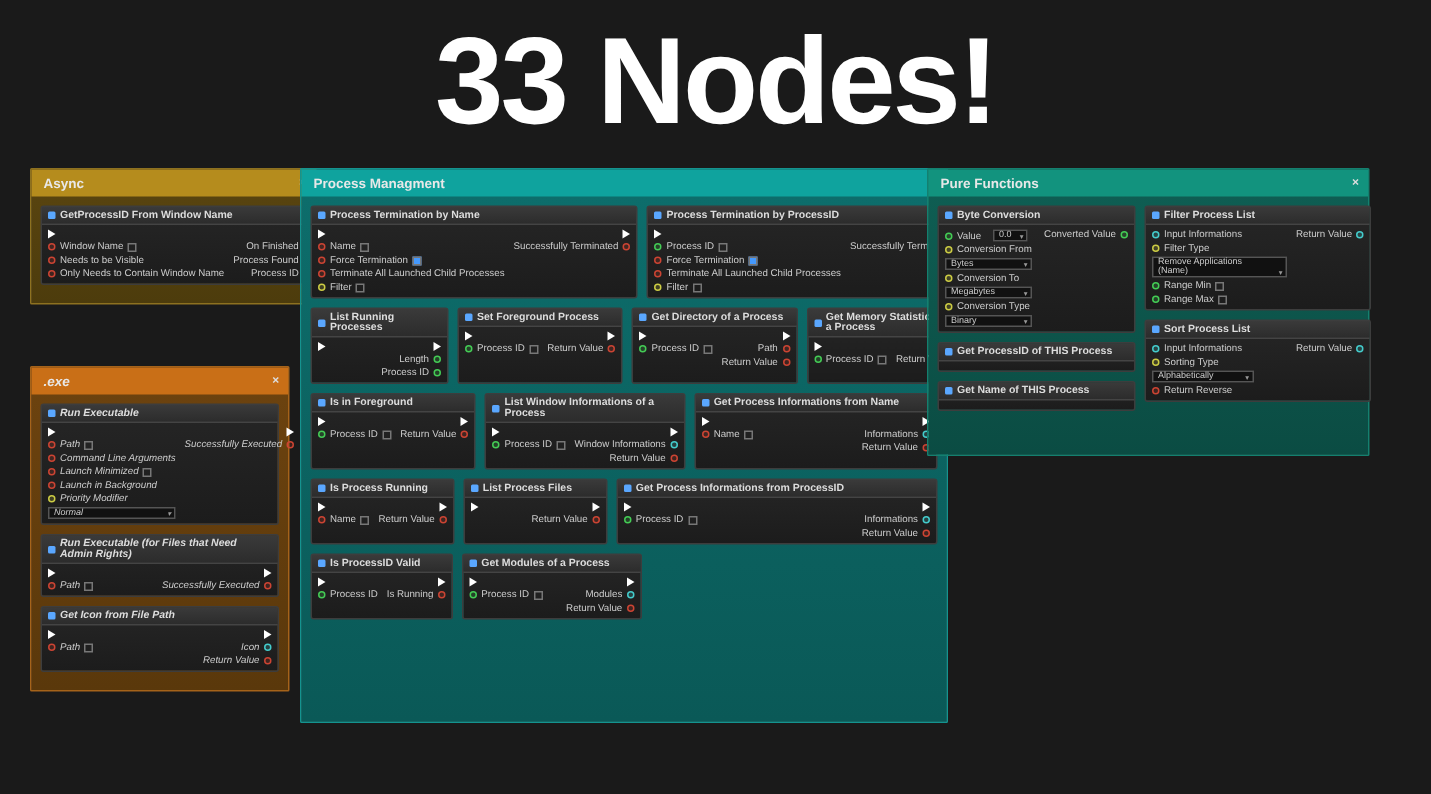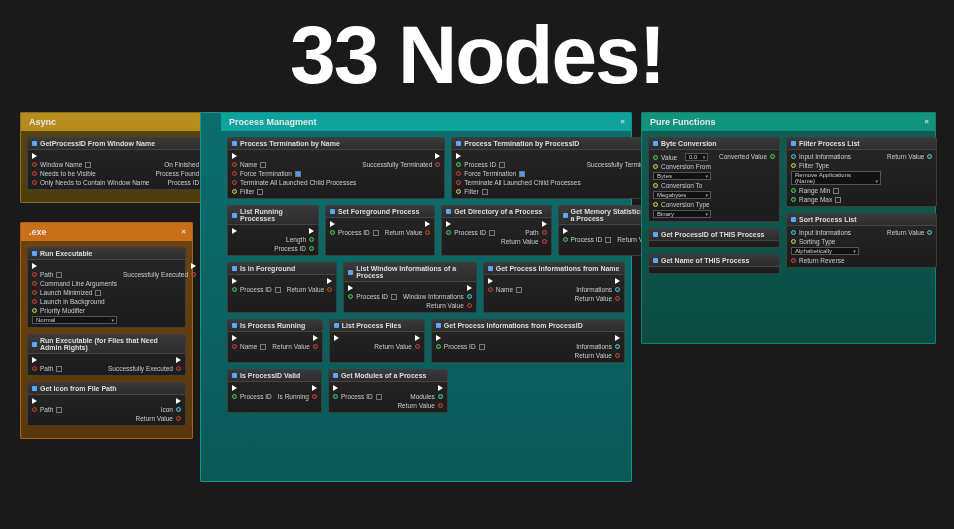--- a/index.html
+++ b/index.html
@@ -172,21 +172,21 @@
             <div class="pin pin-o">
                 <span class="dot g"></span>
                 <span>Process ID</span>
               </div>
           </div>
         </div>
       </div>
     </div>
   </div>
 
-  <div class="panel p-exe" style="left:20px;top:110px;width:173px;">
+  <div class="panel p-exe" style="left:20px;top:132px;width:173px;font-style:italic;">
     <div class="panel-header">
       <span>.exe</span>
       <span class="panel-close">×</span>
     </div>
     <div class="panel-body">
       <div class="node">
         <div class="node-title">
             <span>Run Executable</span>
           </div>
         <div class="node-body">
@@ -281,21 +281,21 @@
             <div class="pin pin-o">
                 <span class="dot b"></span>
                 <span>Return Value</span>
               </div>
           </div>
         </div>
       </div>
     </div>
   </div>
 
-  <div class="panel p-proc" style="left:200px;top:0;width:432px;height:370px;padding-left:20px;">
+  <div class="panel p-proc" style="left:200px;top:0;width:432px;height:370px;">
     <div class="panel-header">
       <span>Process Managment</span>
       <span class="panel-close">×</span>
     </div>
     <div class="panel-body" style="height:350px;">
 
       <div class="nrow">
         <div class="node">
           <div class="node-title">
               <span>Process Termination by Name</span>
@@ -710,21 +710,21 @@
                   <span class="dot b"></span>
                   <span>Return Value</span>
                 </div>
               </div>
             </div>
         </div>
       </div>
     </div>
   </div>
 
-  <div class="panel p-pure" style="left:641px;top:0;width:295px;height:232px;">
+  <div class="panel p-pure" style="left:618px;top:0;width:295px;height:192px;">
     <div class="panel-header">
       <span>Pure Functions</span>
       <span class="panel-close">×</span>
     </div>
     <div class="panel-body" style="display:flex;gap:6px;">
       <div style="flex:0 0 132px;display:flex;flex-direction:column;">
         <div class="node">
           <div class="node-title">
               <span>Byte Conversion</span>
             </div>

